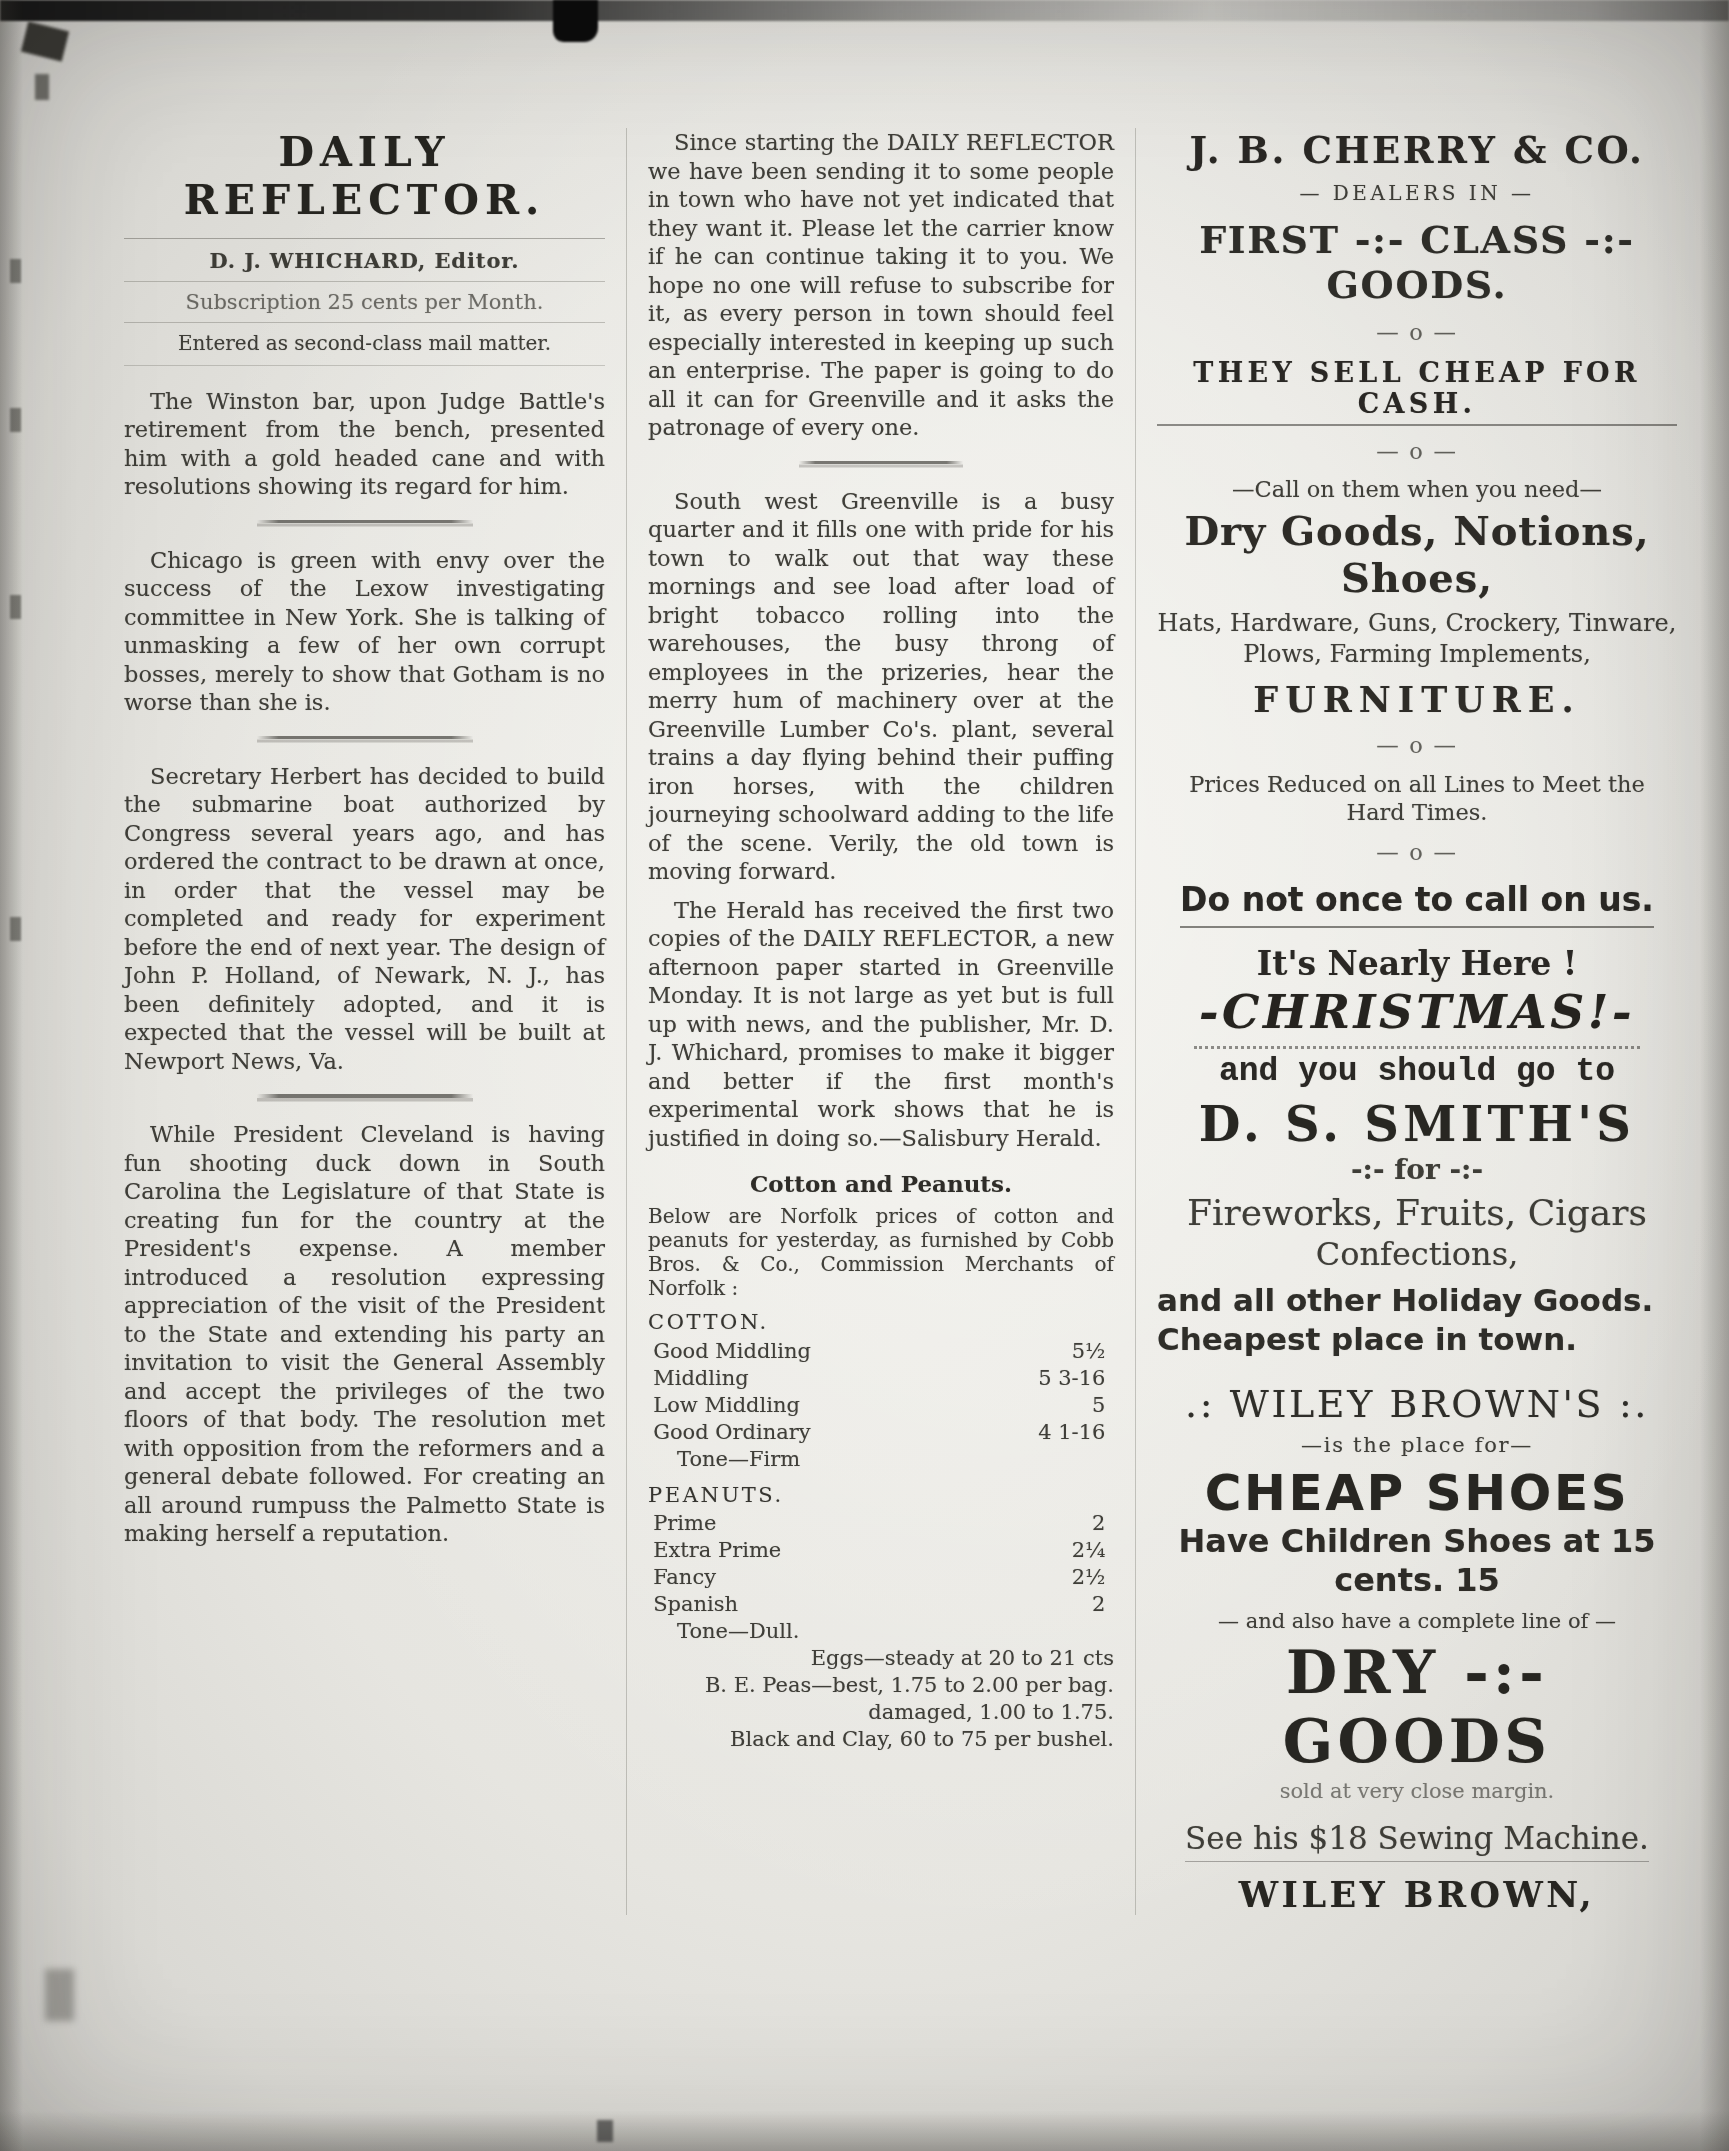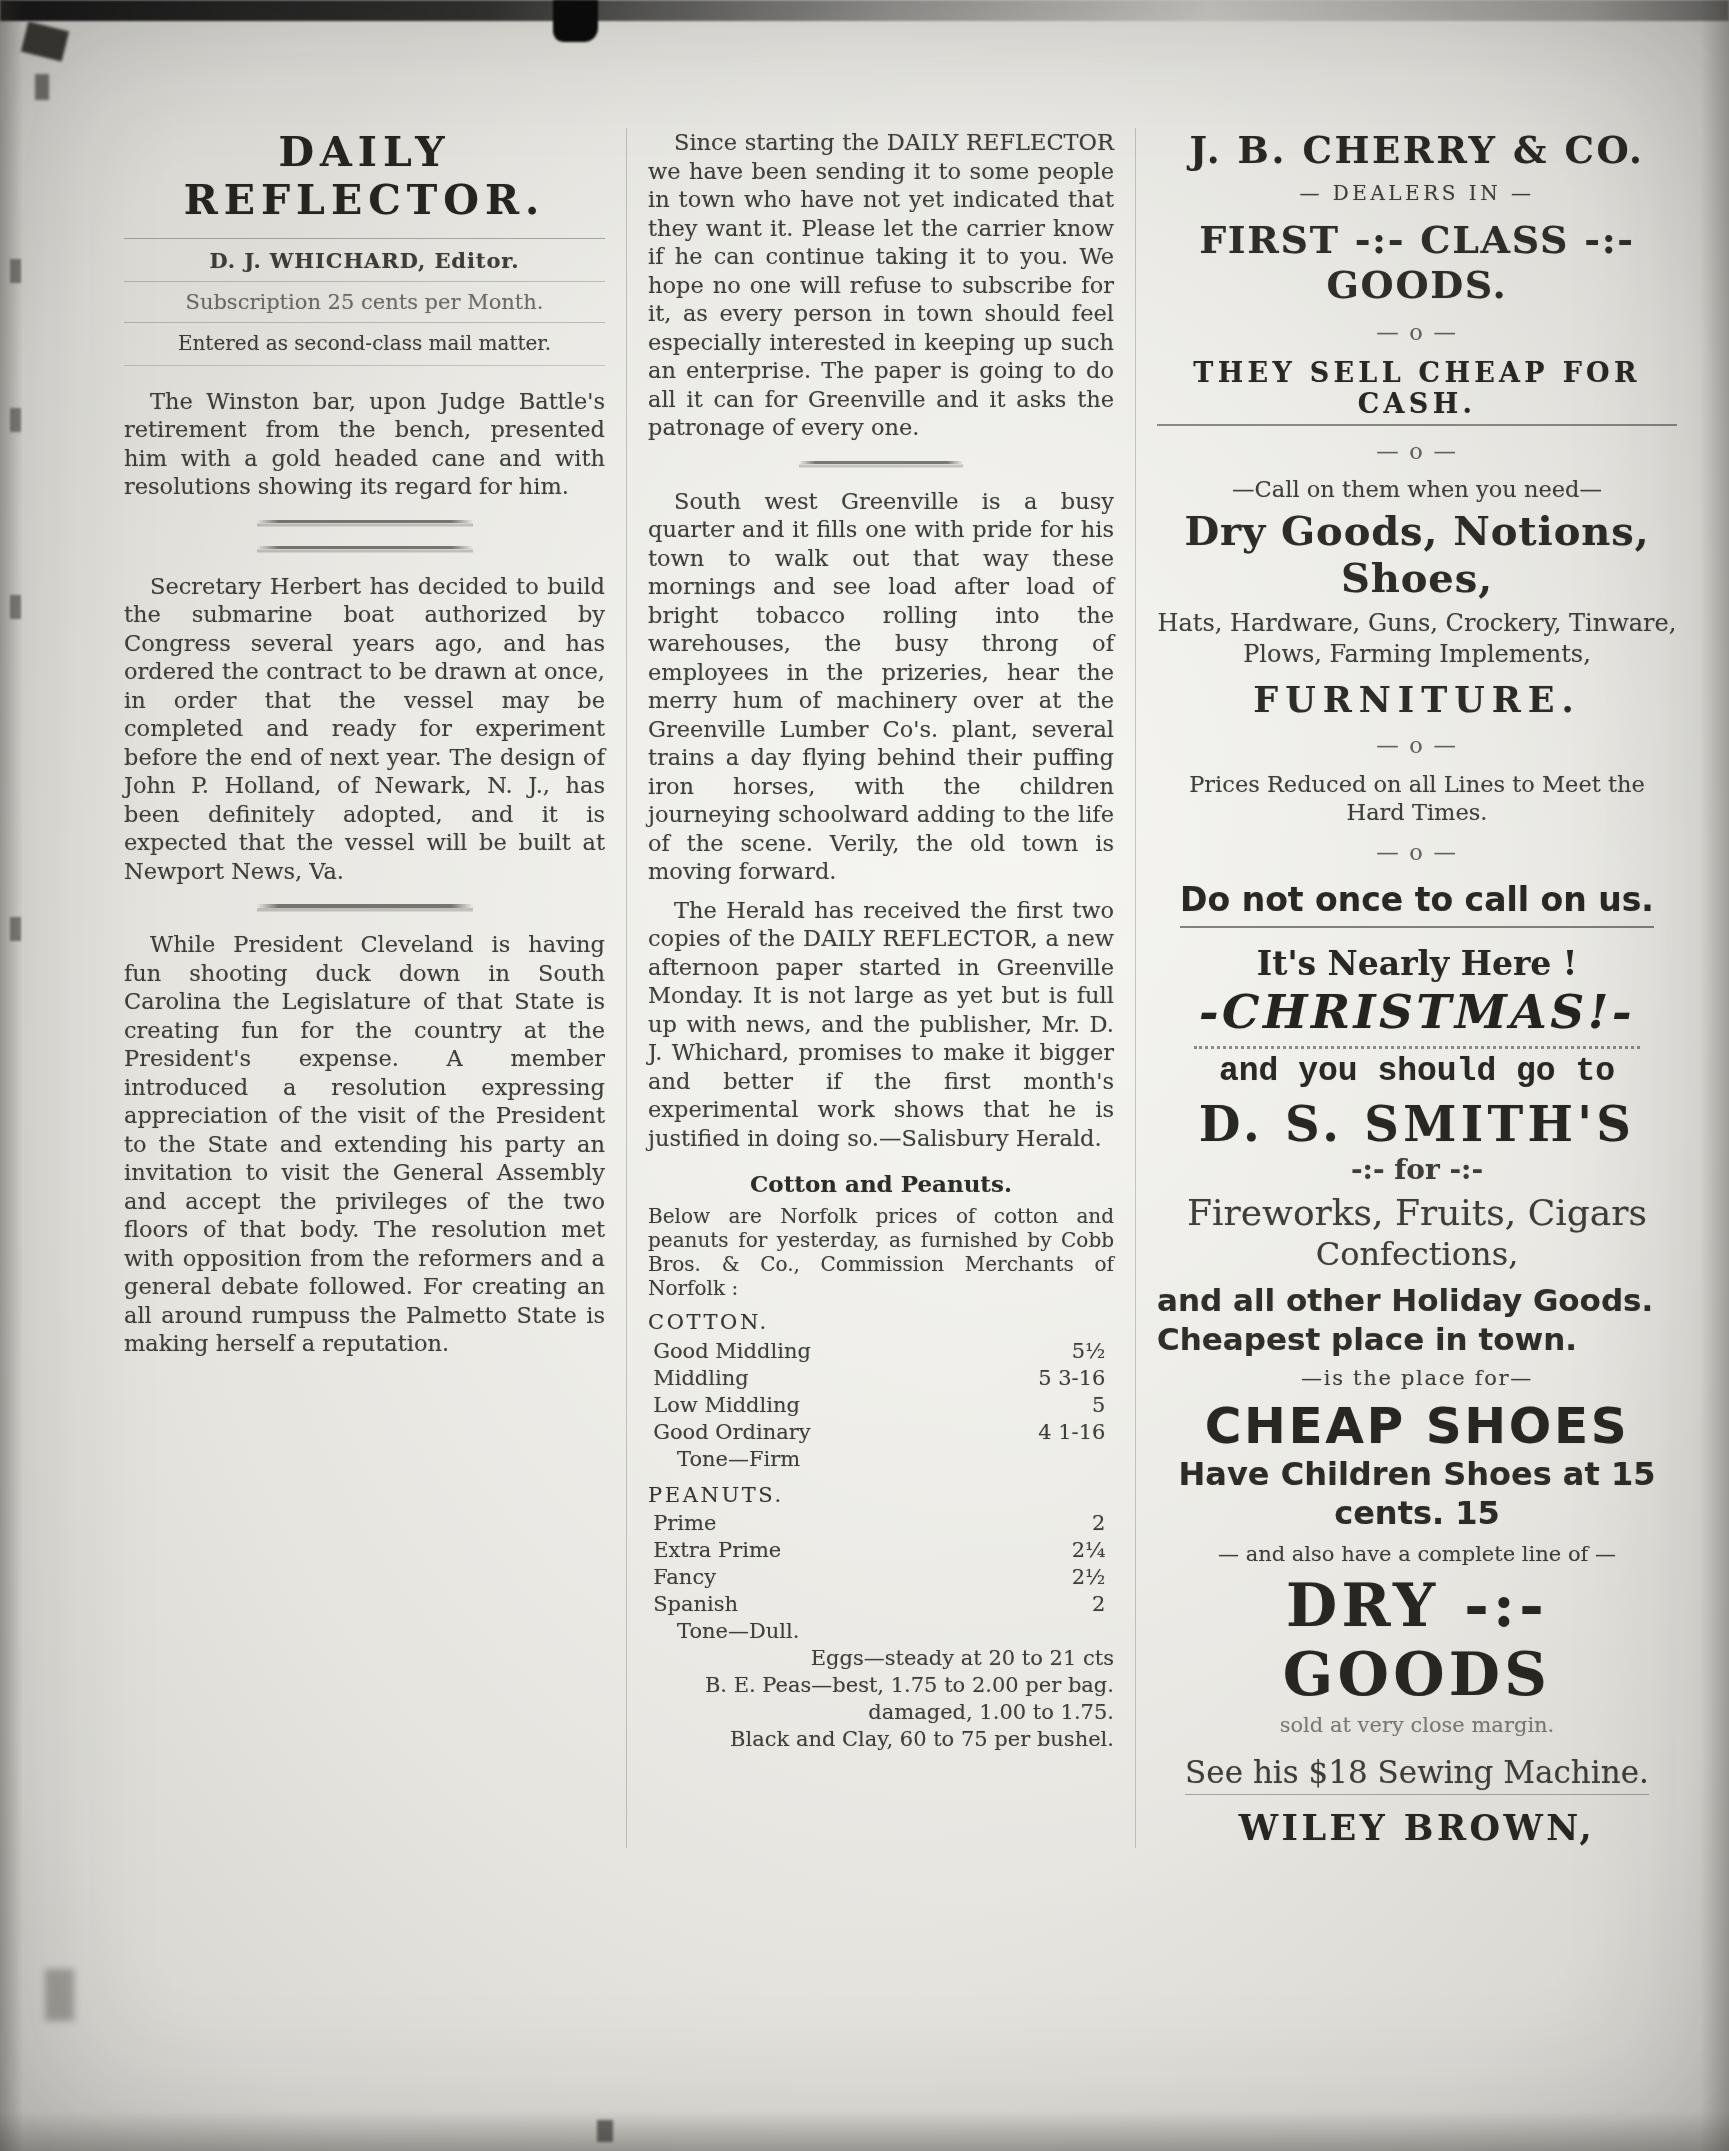--- a/index.html
+++ b/index.html
@@ -140,20 +140,21 @@
   <div class="col col1">
     <div class="masthead">
       <div class="mast-title">DAILY REFLECTOR.</div>
       <div class="mast-editor">D. J. WHICHARD, Editor.</div>
       <div class="mast-sub">Subscription 25 cents per Month.</div>
       <div class="mast-entered">Entered as second-class mail matter.</div>
     </div>
 
     <p class="body">The Winston bar, upon Judge Battle's retirement from the bench, presented him with a gold headed cane and with resolutions showing its regard for him.</p>
     <div class="sep"></div>
+    <p class="body">Chicago is green with envy over the success of the Lexow investigating committee in New York. She is talking of unmasking a few of her own corrupt bosses, merely to show that Gotham is no worse than she is.</p>
     <div class="sep"></div>
     <p class="body">Secretary Herbert has decided to build the submarine boat authorized by Congress several years ago, and has ordered the contract to be drawn at once, in order that the vessel may be completed and ready for experiment before the end of next year. The design of John P. Holland, of Newark, N. J., has been definitely adopted, and it is expected that the vessel will be built at Newport News, Va.</p>
     <div class="sep"></div>
     <p class="body">While President Cleveland is having fun shooting duck down in South Carolina the Legislature of that State is creating fun for the country at the President's expense. A member introduced a resolution expressing appreciation of the visit of the President to the State and extending his party an invitation to visit the General Assembly and accept the privileges of the two floors of that body. The resolution met with opposition from the reformers and a general debate followed. For creating an all around rumpuss the Palmetto State is making herself a reputation.</p>
   </div>
 
   <div class="col col2">
     <p class="body">Since starting the DAILY REFLECTOR we have been sending it to some people in town who have not yet indicated that they want it. Please let the carrier know if he can continue taking it to you. We hope no one will refuse to subscribe for it, as every person in town should feel especially interested in keeping up such an enterprise. The paper is going to do all it can for Greenville and it asks the patronage of every one.</p>
     <div class="sep small"></div>
     <p class="body">South west Greenville is a busy quarter and it fills one with pride for his town to walk out that way these mornings and see load after load of bright tobacco rolling into the warehouses, the busy throng of employees in the prizeries, hear the merry hum of machinery over at the Greenville Lumber Co's. plant, several trains a day flying behind their puffing iron horses, with the children journeying schoolward adding to the life of the scene. Verily, the old town is moving forward.</p>
@@ -234,20 +235,21 @@
       <div><span class="smith-christmas">-CHRISTMAS!-</span></div>
       <div class="smith-goto">and you should go to</div>
       <div class="smith-name">D. S. SMITH'S</div>
       <div class="smith-for">-:- for -:-</div>
       <div class="smith-items1">Fireworks, Fruits, Cigars</div>
       <div class="smith-items2">Confections,</div>
       <div class="smith-items3">and all other Holiday Goods.  Cheapest place in town.</div>
     </div>
 
     <div class="ad">
+      <div class="brown-name">.: WILEY BROWN'S :.</div>
       <div class="brown-place">—is the place for—</div>
       <div class="brown-shoes">CHEAP SHOES</div>
       <div class="brown-children">Have Children Shoes at 15 cents. 15</div>
       <div class="brown-also">— and also have a complete line of —</div>
       <div class="brown-drygoods">DRY -:- GOODS</div>
       <div class="brown-margin">sold at very close margin.</div>
       <div><span class="brown-sewing">See his $18 Sewing Machine.</span></div>
       <div class="brown-sig">WILEY BROWN,</div>
     </div>
 

